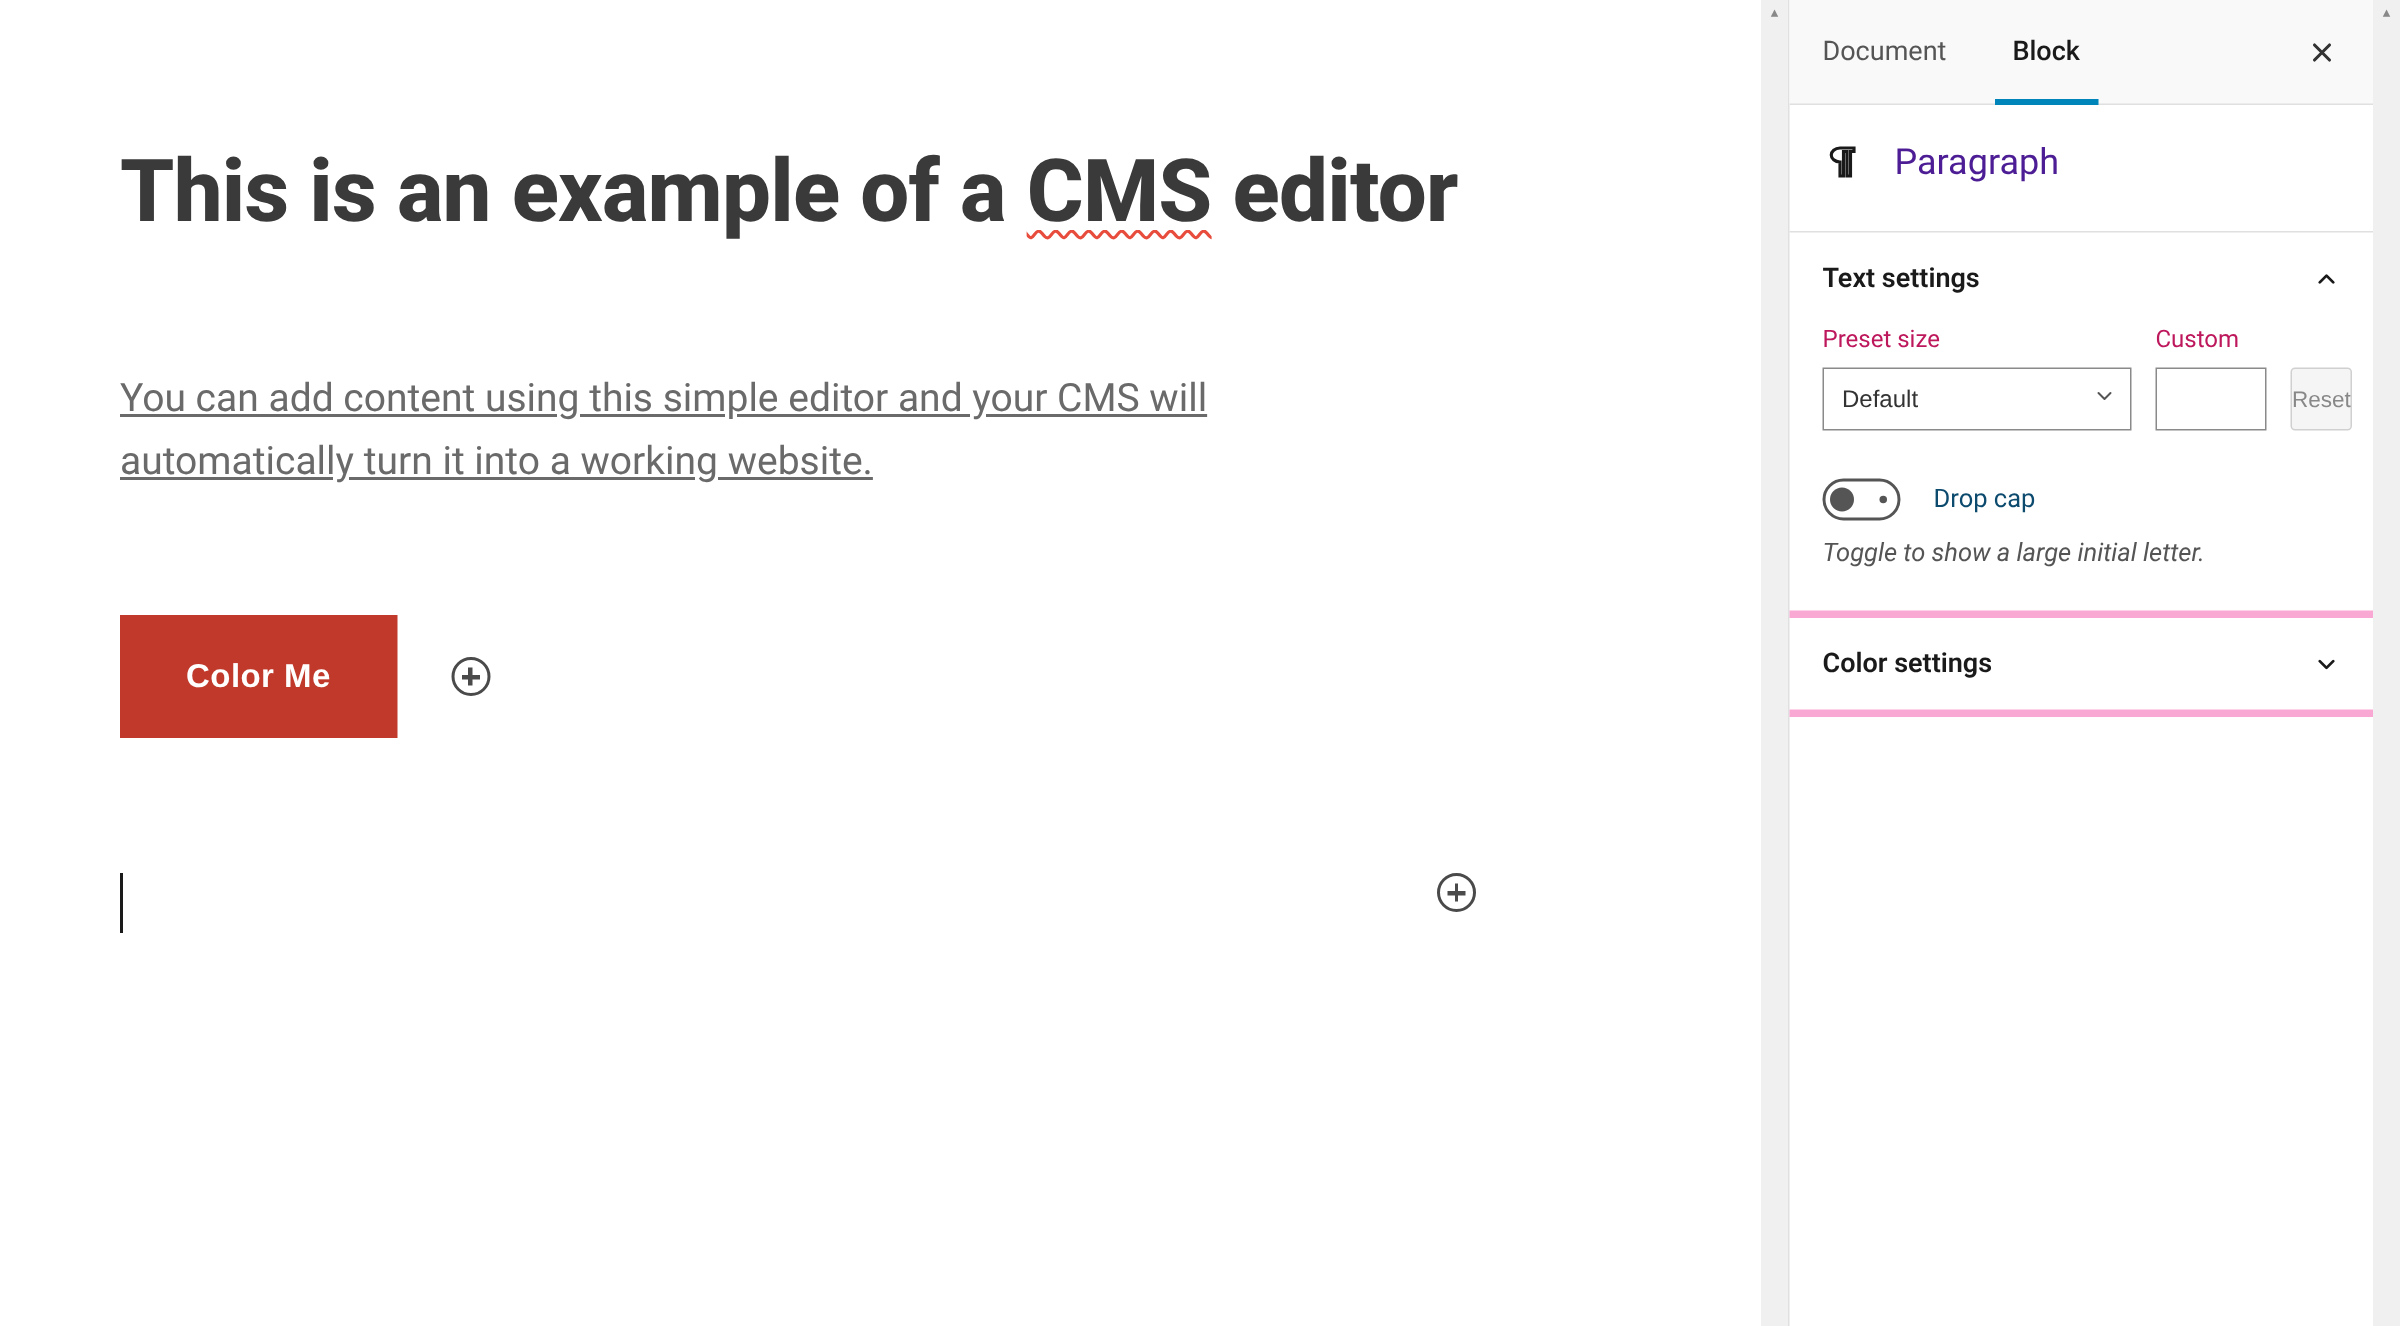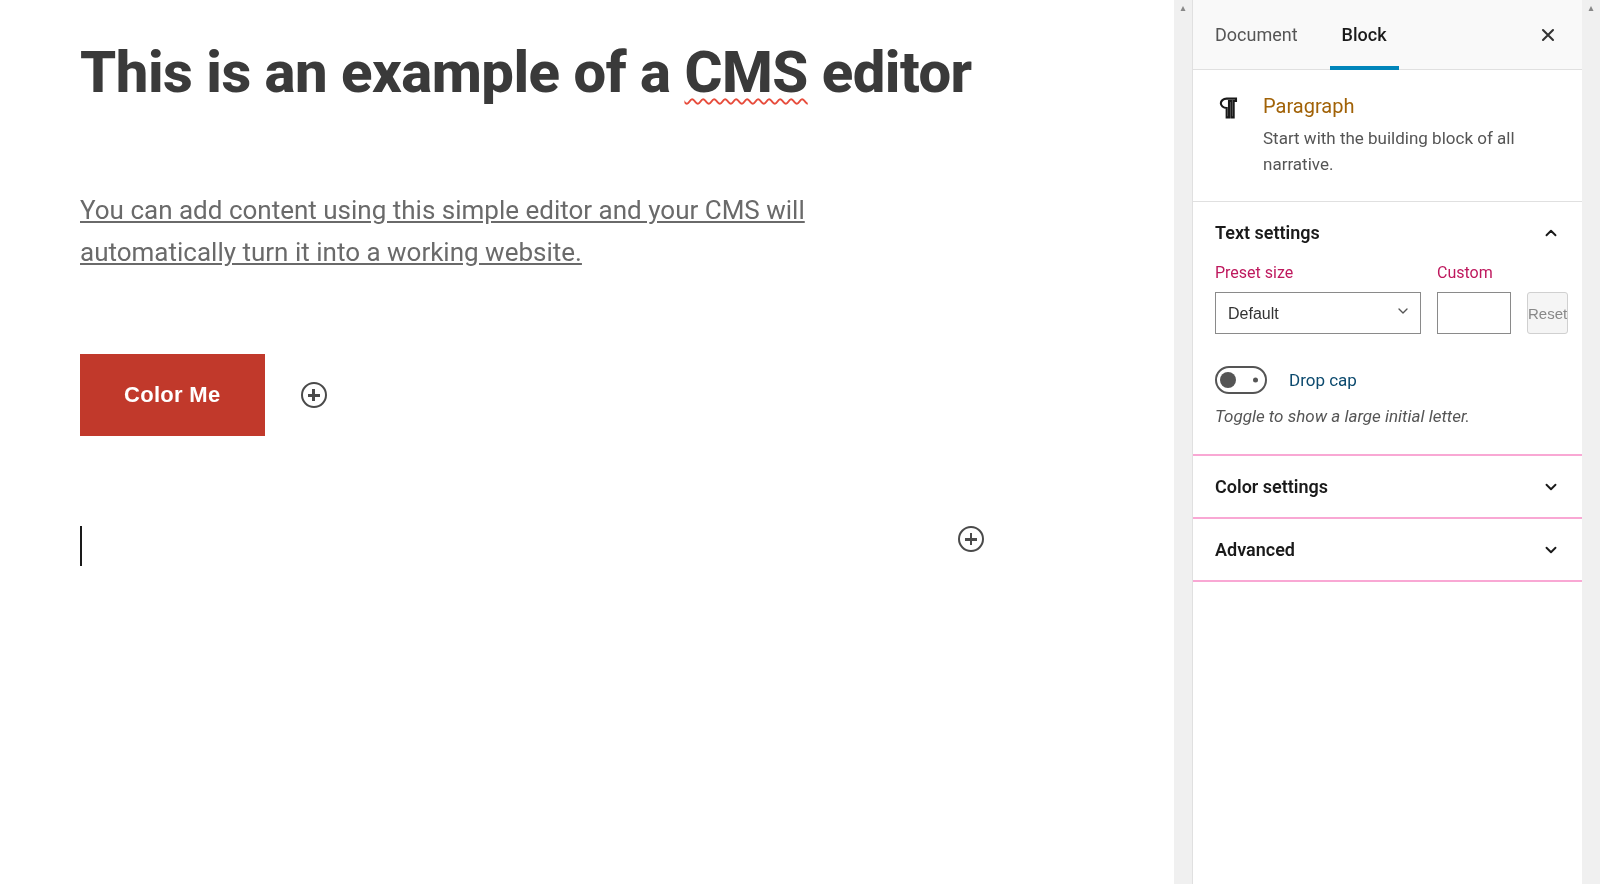--- a/index.html
+++ b/index.html
@@ -10,21 +10,21 @@
     body {
       font-family: -apple-system, BlinkMacSystemFont, "Segoe UI", Roboto, sans-serif;
       background: #fff;
       width: 1600px;
       height: 884px;
       overflow: hidden;
       display: flex;
     }
     .editor-area {
       flex: 1;
-      padding: 36px 80px 0 80px;
+      padding: 92px 80px 0 80px;
       position: relative;
       overflow-y: auto;
     }
     .editor-area::-webkit-scrollbar {
       width: 18px;
     }
     .editor-area::-webkit-scrollbar-track {
       background: #f0f0f0;
     }
     .editor-area::-webkit-scrollbar-thumb {
@@ -158,31 +158,31 @@
       display: flex;
       padding: 24px 22px;
       border-bottom: 1px solid #e0e0e0;
       gap: 20px;
     }
     .paragraph-icon svg {
       width: 28px;
       height: 28px;
     }
     .block-info-text .block-title {
-      font-size: 20px;
-      color: #a16207;
+      font-size: 24px;
+      color: #4c1d95;
       margin-bottom: 8px;
     }
     .block-info-text .block-desc {
       font-size: 17px;
       color: #555;
       line-height: 1.5;
     }
     .panel {
-      border-bottom: 2px solid #f9a8d4;
+      border-bottom: 5px solid #f9a8d4;
     }
     .panel-header {
       display: flex;
       align-items: center;
       justify-content: space-between;
       padding: 20px 22px;
       cursor: pointer;
     }
     .panel-title {
       font-size: 18px;
@@ -350,21 +350,20 @@
   </div>
 
   <div class="block-info">
     <div class="paragraph-icon">
       <svg viewBox="0 0 24 24">
           <path d="M10 4H18V6H16V20H14V6H12V20H10V12C7 12 5 10 5 8C5 6 7 4 10 4Z" fill="none" stroke="#1a1a1a" stroke-width="1.8"></path>
         </svg>
     </div>
     <div class="block-info-text">
       <div class="block-title">Paragraph</div>
-      <div class="block-desc">Start with the building block of all narrative.</div>
     </div>
   </div>
 
   <div class="panel">
     <div class="panel-header">
       <span class="panel-title">Text settings</span>
       <span class="chevron">
         <svg viewBox="0 0 24 24">
             <path d="M6 15l6-6 6 6" stroke="#1a1a1a" stroke-width="2.5" fill="none" stroke-linecap="round" stroke-linejoin="round"></path>
           </svg>
@@ -407,25 +406,15 @@
     <div class="panel-header">
       <span class="panel-title">Color settings</span>
       <span class="chevron">
         <svg viewBox="0 0 24 24">
             <path d="M6 9l6 6 6-6" stroke="#1a1a1a" stroke-width="2.5" fill="none" stroke-linecap="round" stroke-linejoin="round"></path>
           </svg>
       </span>
     </div>
   </div>
 
-  <div class="panel">
-    <div class="panel-header">
-      <span class="panel-title">Advanced</span>
-      <span class="chevron">
-        <svg viewBox="0 0 24 24">
-            <path d="M6 9l6 6 6-6" stroke="#1a1a1a" stroke-width="2.5" fill="none" stroke-linecap="round" stroke-linejoin="round"></path>
-          </svg>
-      </span>
-    </div>
-  </div>
 </div>
 
 <div class="scrollbar-fake"></div>
 
 </body></html>

